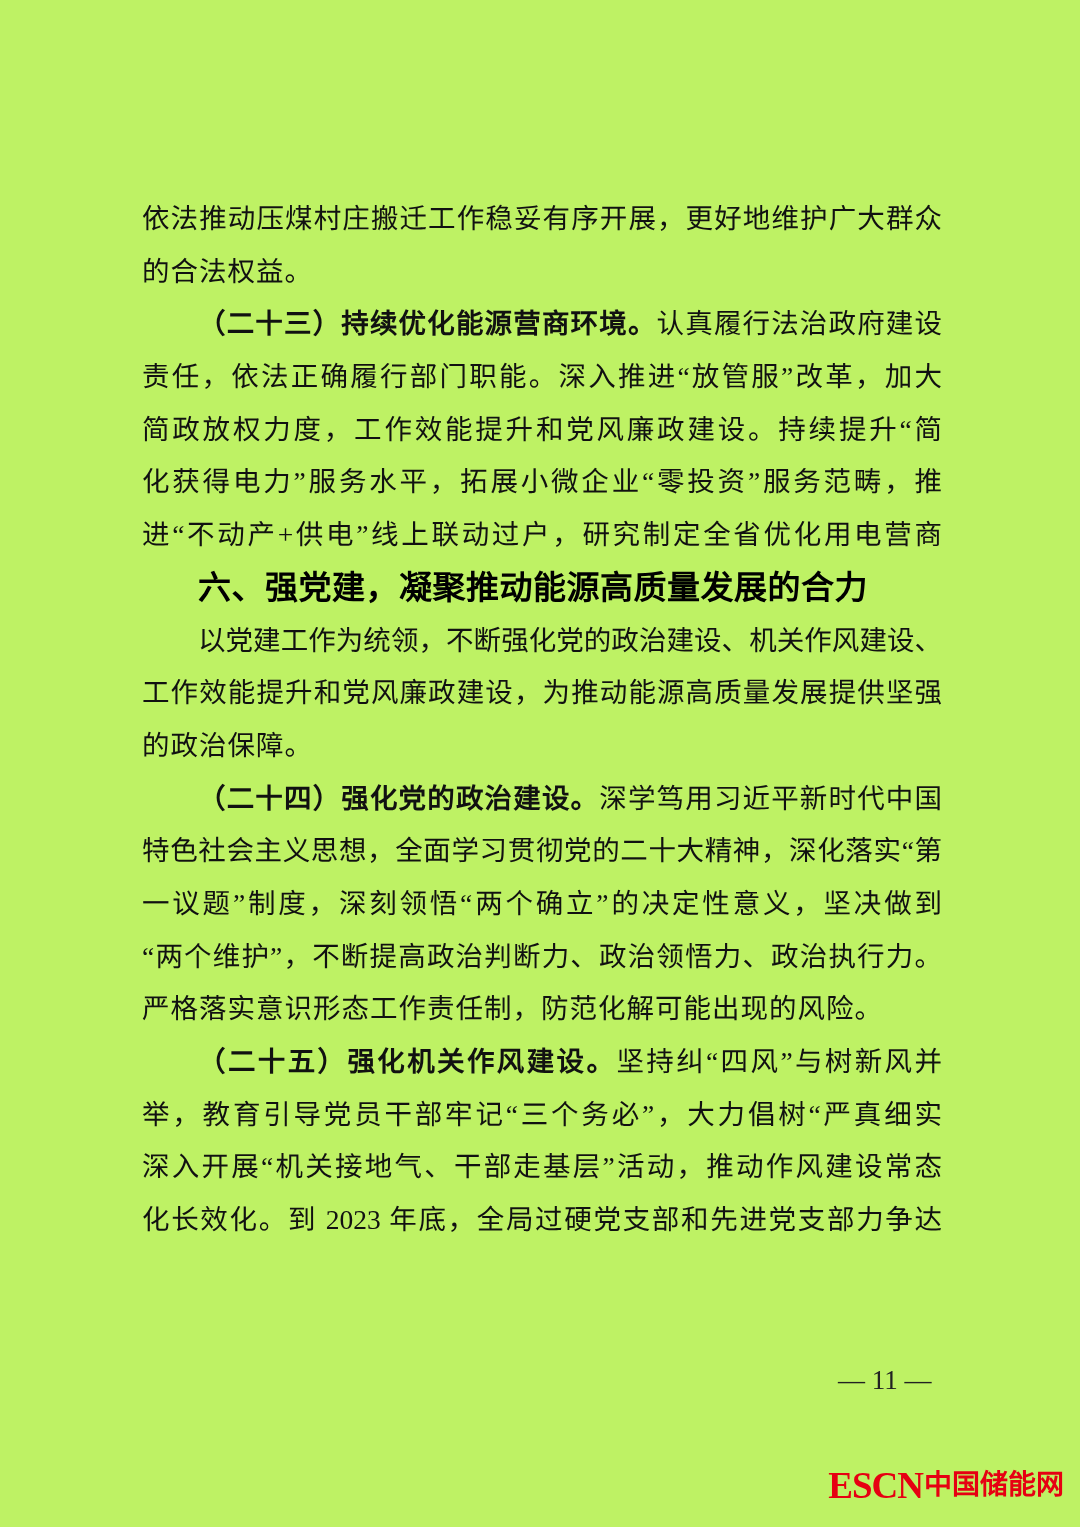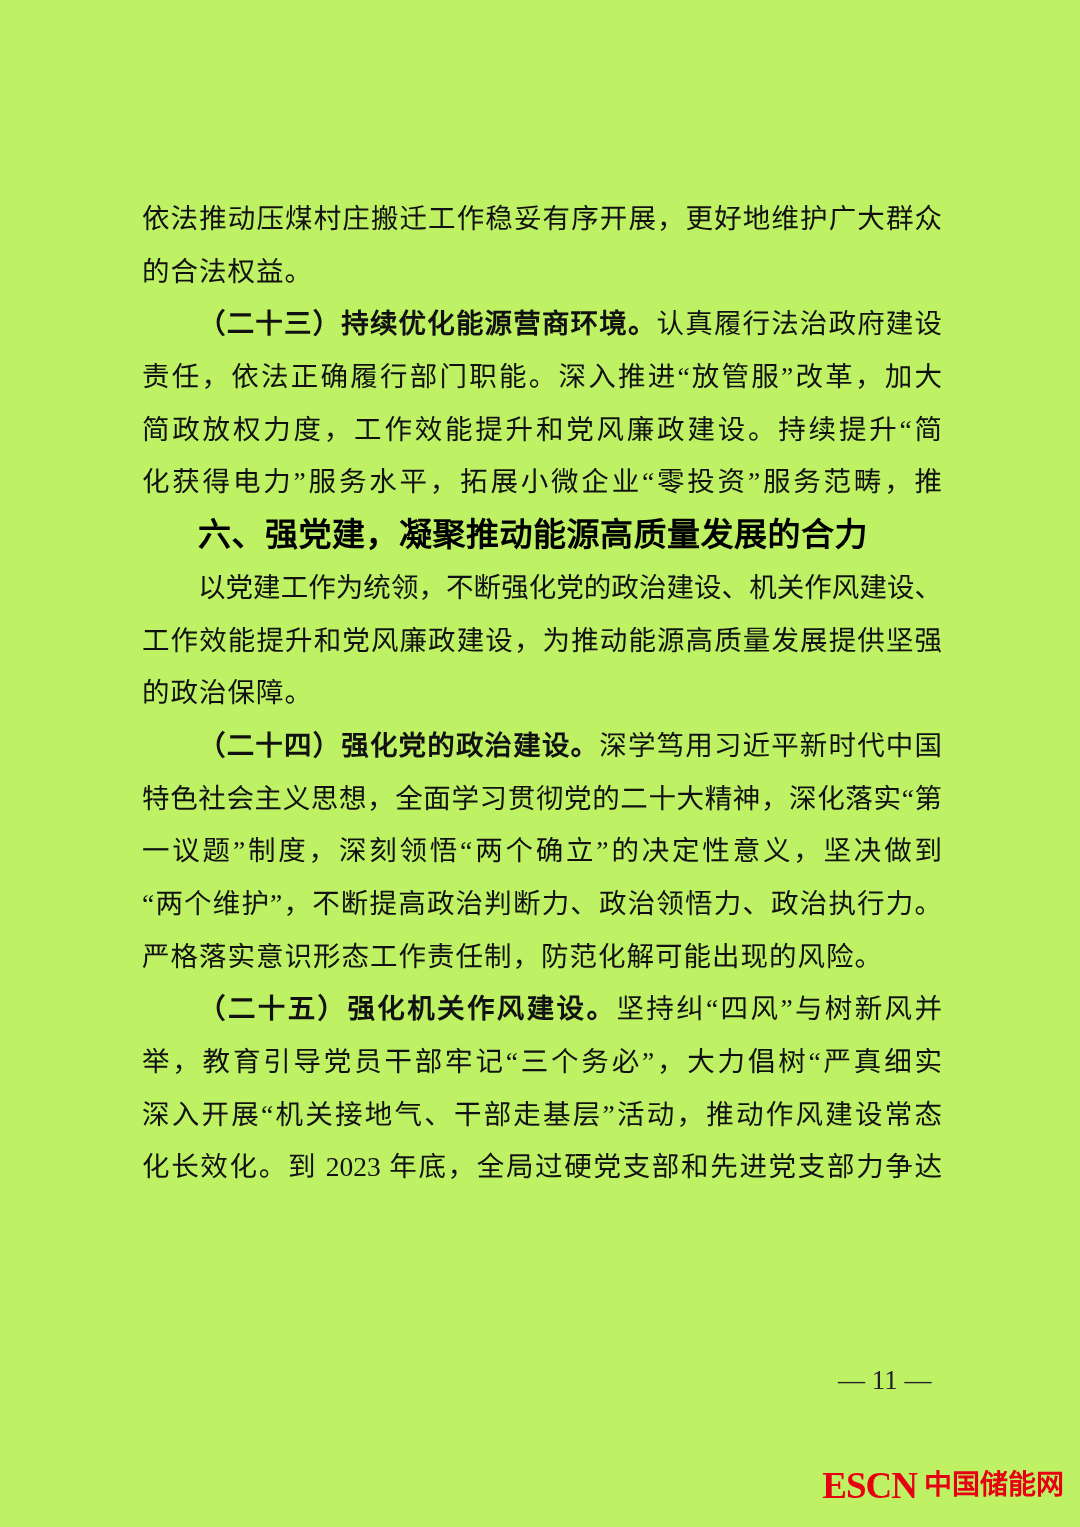--- a/index.html
+++ b/index.html
@@ -79,36 +79,37 @@
     font-family: Liberation Serif, serif;
     font-weight: 800;
     font-size: 37px;
     letter-spacing: -1px;
     line-height: 1;
   }
   .logo-cjk {
     font-family: "Liberation Sans", "DejaVu Sans", sans-serif;
     font-weight: 700;
     font-size: 28px;
-    margin-left: 7px;
+    margin-left: 1px;
     line-height: 1;
   }
 </style>
 </head>
 <body>
 
 <div class="page">
 
   <div class="textblock">
     <div class="ln j">依法推动压煤村庄搬迁工作稳妥有序开展，更好地维护广大群众</div>
     <div class="ln end">的合法权益。</div>
     <div class="ln j ind"><span class="lead">（二十三）持续优化能源营商环境。</span><span>认真履行法治政府建设</span></div>
     <div class="ln j">责任，依法正确履行部门职能。深入推进“放管服”改革，加大</div>
     <div class="ln j">简政放权力度，工作效能提升和党风廉政建设。持续提升“简</div>
     <div class="ln j">化获得电力”服务水平，拓展小微企业“零投资”服务范畴，推</div>
+    <div class="ln j">进“不动产+供电”线上联动过户，研究制定全省优化用电营商</div>
     <div class="ln head ind">六、强党建，凝聚推动能源高质量发展的合力</div>
     <div class="ln j ind">以党建工作为统领，不断强化党的政治建设、机关作风建设、</div>
     <div class="ln j">工作效能提升和党风廉政建设，为推动能源高质量发展提供坚强</div>
     <div class="ln end">的政治保障。</div>
     <div class="ln j ind"><span class="lead">（二十四）强化党的政治建设。</span><span>深学笃用习近平新时代中国</span></div>
     <div class="ln j">特色社会主义思想，全面学习贯彻党的二十大精神，深化落实“第</div>
     <div class="ln j">一议题”制度，深刻领悟“两个确立”的决定性意义，坚决做到</div>
     <div class="ln j">“两个维护”，不断提高政治判断力、政治领悟力、政治执行力。</div>
     <div class="ln end">严格落实意识形态工作责任制，防范化解可能出现的风险。</div>
     <div class="ln j ind"><span class="lead">（二十五）强化机关作风建设。</span><span>坚持纠“四风”与树新风并</span></div>

